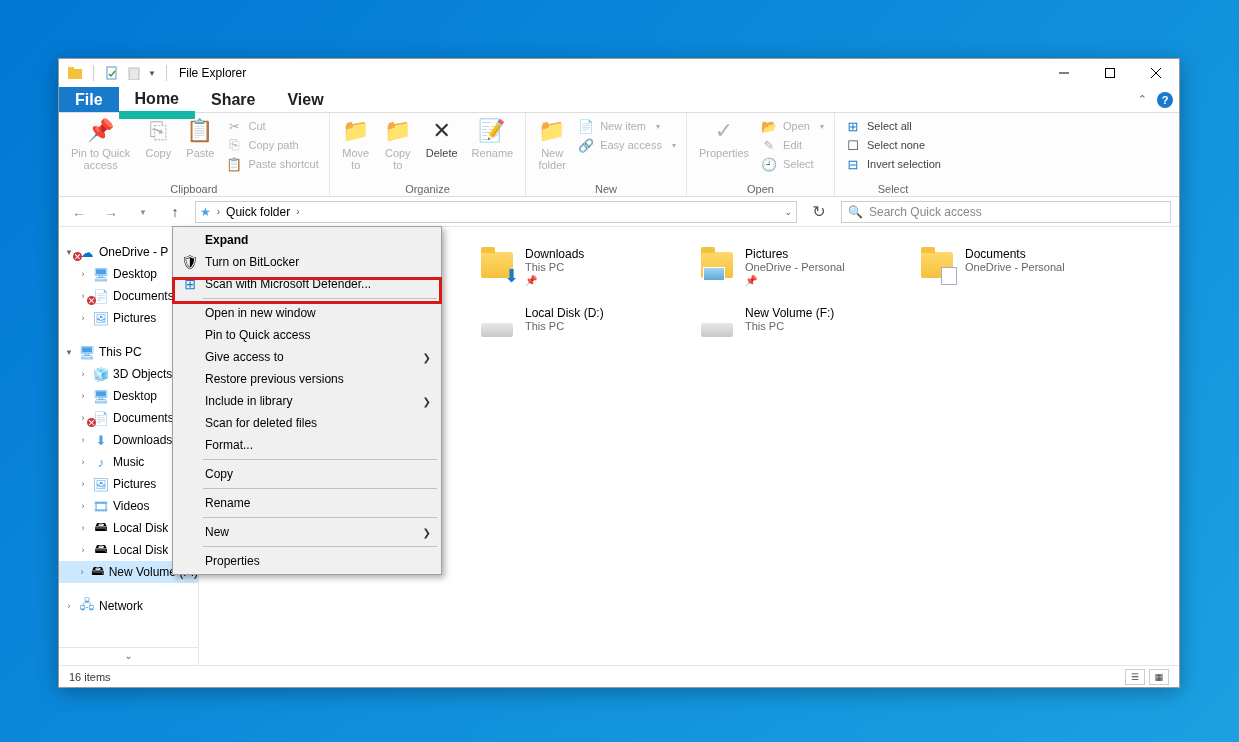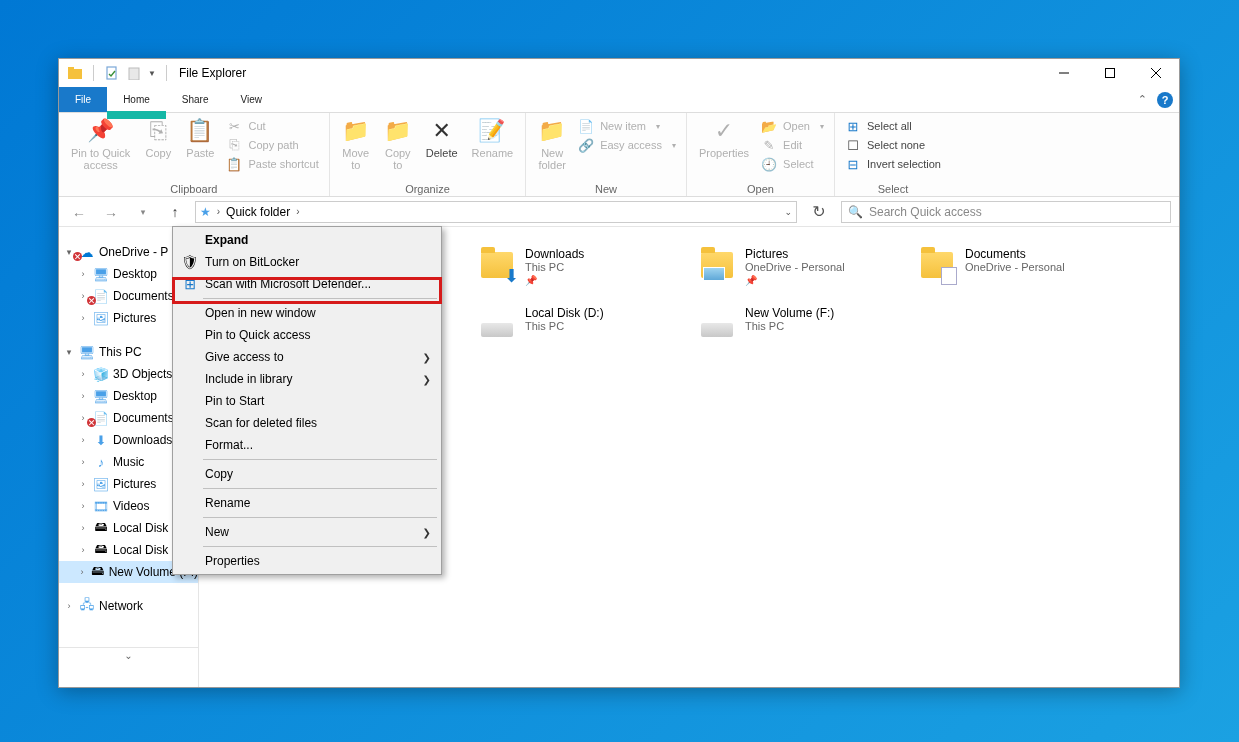--- a/index.html
+++ b/index.html
@@ -6,21 +6,21 @@
 body { background: linear-gradient(135deg, #0078d4 0%, #1ba1e2 100%); width: 1239px; height: 742px; position: relative; overflow: hidden; }
 .window { position: absolute; left: 58px; top: 58px; width: 1122px; height: 630px; background: #fff; border: 1px solid #999; box-shadow: 0 4px 20px rgba(0,0,0,0.3); display: flex; flex-direction: column; }
 .titlebar { height: 28px; display: flex; align-items: center; padding: 0 4px; font-size: 12px; position: relative; }
 .titlebar .qat { display: flex; align-items: center; gap: 6px; padding-left: 4px; }
 .titlebar .qat-icon { width: 16px; height: 16px; display: flex; align-items: center; justify-content: center; }
 .titlebar .title { margin-left: 8px; color: #000; }
 .titlebar .sep { width: 1px; height: 16px; background: #ccc; margin: 0 4px; }
 .winctrls { position: absolute; right: 0; top: 0; display: flex; }
 .winctrls .btn { width: 46px; height: 28px; display: flex; align-items: center; justify-content: center; font-size: 10px; }
 .tabs { height: 26px; display: flex; align-items: stretch; background: #fff; position: relative; border-bottom: 1px solid #ddd; }
-.tabs .tab { padding: 12px 16px; display: flex; align-items: center; font-size: 10px; color: #222; cursor: default; }
+.tabs .tab { padding: 12px 16px; display: flex; align-items: center; font-size: 16px; color: #222; cursor: default; font-weight: bold; }
 .tabs .tab.file { background: #1979ca; color: #fff; }
 .tabs .tab.active { border-bottom: 8px solid #14b8a6; }
 .tabs .right { position: absolute; right: 6px; top: 0; display: flex; align-items: center; gap: 10px; height: 100%; }
 .help-icon { width: 16px; height: 16px; border-radius: 50%; background: #1979ca; color: #fff; display: flex; align-items: center; justify-content: center; font-size: 11px; font-weight: bold; }
 .ribbon { height: 84px; background: #fdfdfd; border-bottom: 1px solid #ddd; display: flex; }
 .ribbon-group { border-right: 1px solid #e5e5e5; display: flex; flex-direction: column; padding: 2px 6px 0 6px; }
 .ribbon-group .content { flex: 1; display: flex; align-items: flex-start; gap: 2px; }
 .ribbon-group .label { text-align: center; font-size: 11px; color: #666; padding: 1px 0; }
 .rbn-btn-lg { display: flex; flex-direction: column; align-items: center; justify-content: flex-start; padding: 2px 6px; font-size: 11px; color: #444; text-align: center; min-width: 40px; gap: 2px; }
 .rbn-btn-lg.disabled { color: #b0b0b0; }
@@ -420,20 +420,27 @@
             </span>
           <div class="txt">
               <span class="name">New Volume (F:)</span>
               <span class="sub">This PC</span>
             </div>
         </div>
       </div>
     </div>
   </div>
 
+  <div class="statusbar">
+    <span>16 items</span>
+    <div class="views">
+      <div class="viewbtn">☰</div>
+      <div class="viewbtn">▦</div>
+    </div>
+  </div>
 
   <div class="context-menu">
     <div class="ctx-item bold">
         <span>Expand</span>
       </div>
     <div class="ctx-item">
         <span class="icn">🛡</span>
         <span>Turn on BitLocker</span>
       </div>
     <div class="ctx-item">
@@ -445,27 +452,27 @@
         <span>Open in new window</span>
       </div>
     <div class="ctx-item">
         <span>Pin to Quick access</span>
       </div>
     <div class="ctx-item">
         <span>Give access to</span>
         <span class="arrow">❯</span>
       </div>
     <div class="ctx-item">
+        <span>Restore previous versions</span>
+      </div>
+    <div class="ctx-item">
         <span>Include in library</span>
         <span class="arrow">❯</span>
       </div>
     <div class="ctx-item">
-        <span>Pin to Start</span>
-      </div>
-    <div class="ctx-item">
         <span>Scan for deleted files</span>
       </div>
     <div class="ctx-item">
         <span>Format...</span>
       </div>
     <div class="ctx-sep"></div>
     <div class="ctx-item">
         <span>Copy</span>
       </div>
     <div class="ctx-sep"></div>

